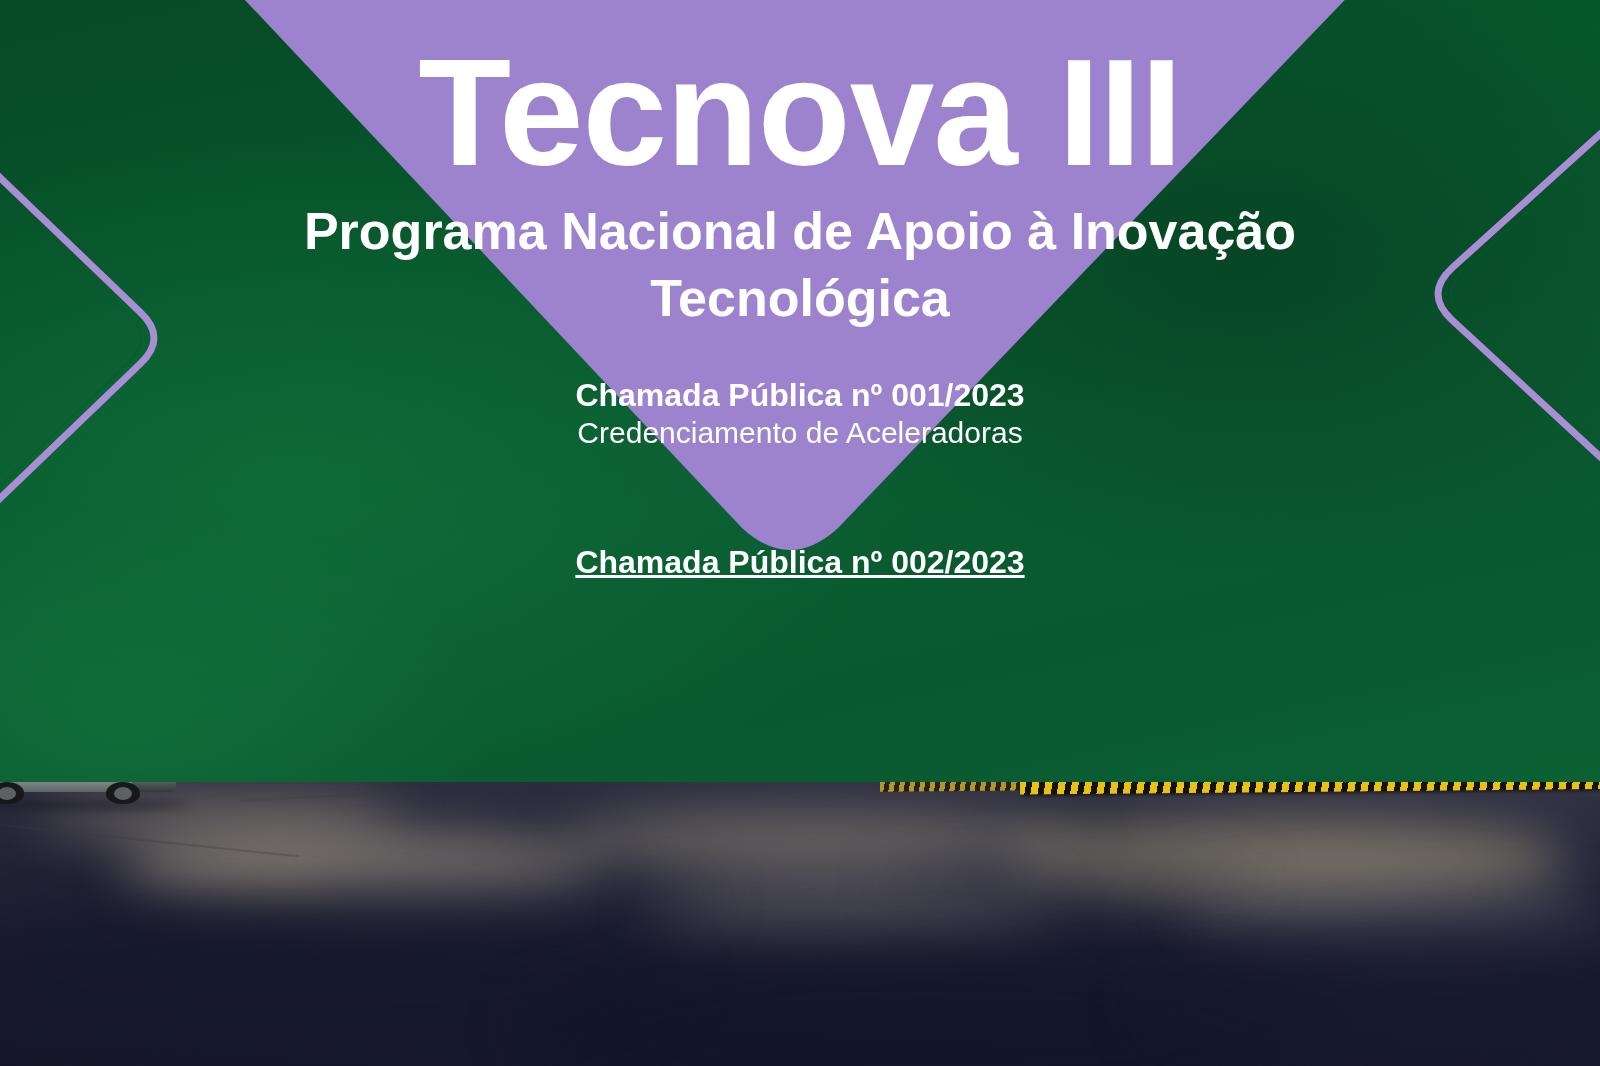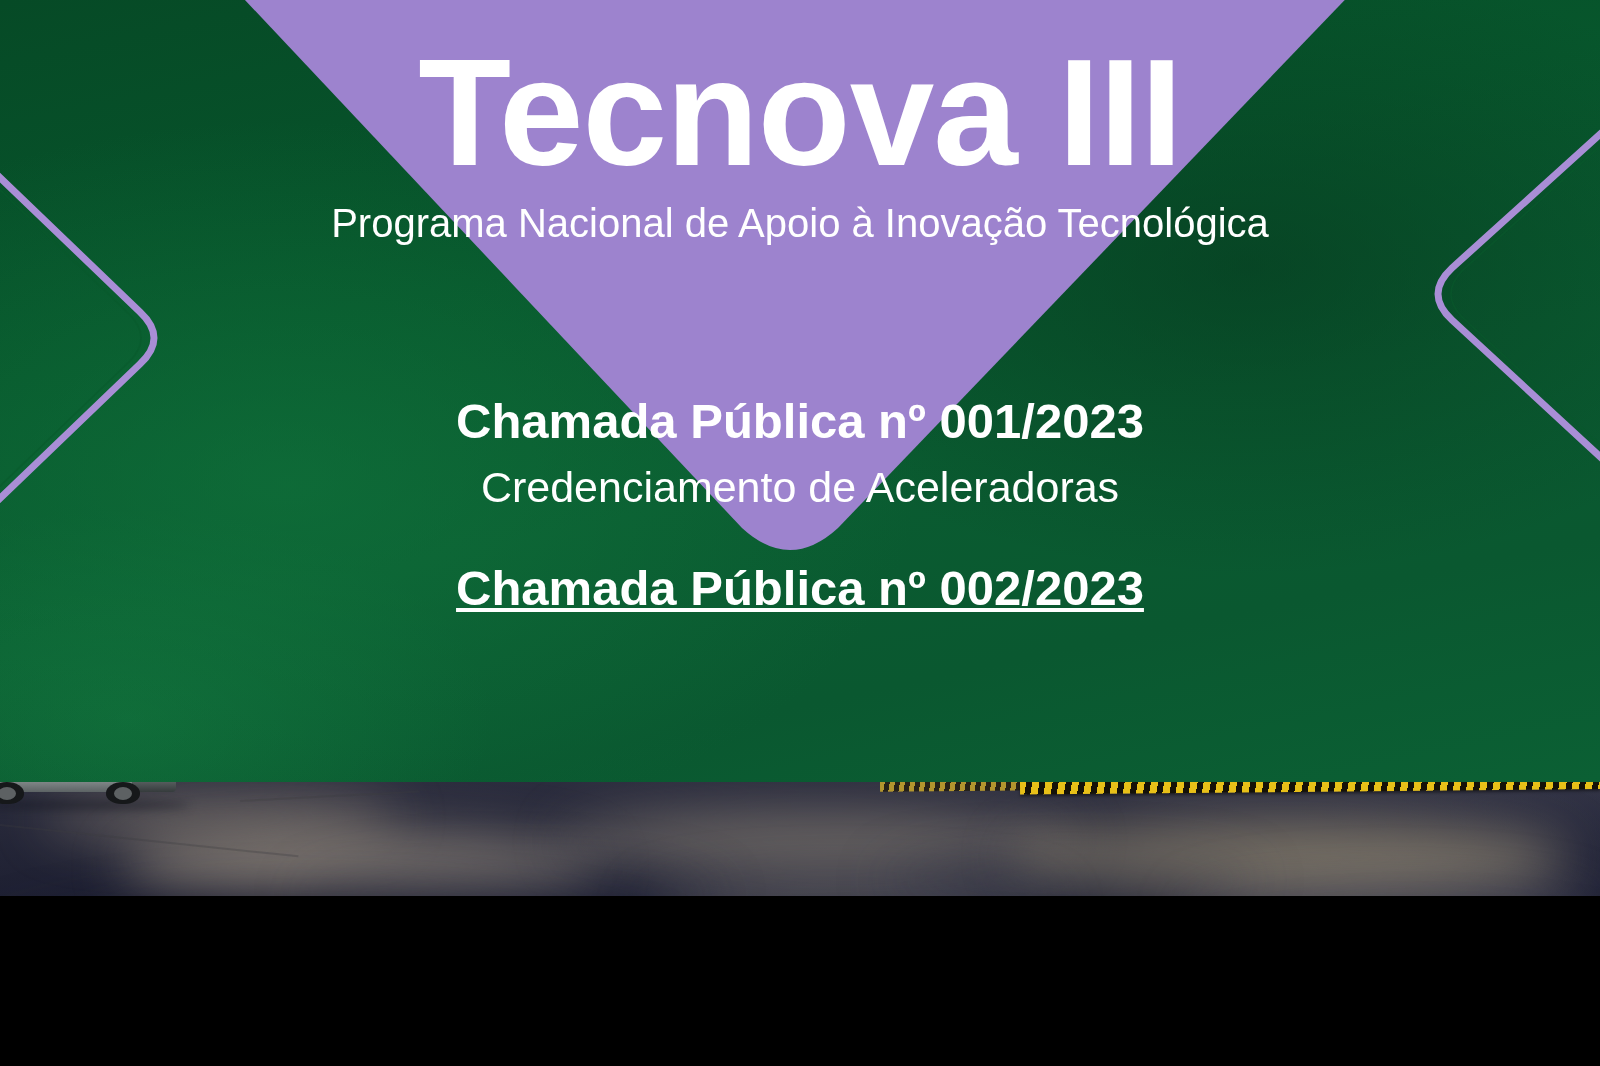--- a/index.html
+++ b/index.html
@@ -8,21 +8,21 @@
     padding: 0;
     background: #000;
   }
   body {
     font-family: "Liberation Sans", sans-serif;
   }
 
   #poster {
     position: relative;
     width: 1600px;
-    height: 896px;
+    height: 1066px;
     overflow: hidden;
     background: #d946ef;
   }
 
   
   .photo {
     position: absolute;
     left: 0; top: 0;
     width: 1600px;
     height: 1066px;
@@ -206,51 +206,50 @@
     line-height: 1.0;
     color: #ffffff;
     white-space: nowrap;
   }
 
   .title-sub {
     position: absolute;
     left: 200px;
     top: 198px;
     width: 1200px;
-    font-size: 40px;
-    font-weight: 400;
+    font-size: 52px;
+    font-weight: 700;
     line-height: 1.28;
     color: #ffffff;
   }
 
   .call-block-1 {
     position: absolute;
     left: 100px;
     top: 378px;
     width: 1400px;
   }
   .call-block-2 {
     position: absolute;
     left: 60px;
     top: 545px;
     width: 1480px;
     text-decoration: underline;
   }
 
   .call-title {
-    font-size: 49px;
+    font-size: 32px;
     font-weight: 700;
     line-height: 1.12;
     color: #ffffff;
     letter-spacing: 0px;
-    margin-top: 16px;
   }
   .call-desc {
-    margin-top: 12px;
-    font-size: 43px;
+    margin-top: 1px;
+    font-size: 30px;
     font-weight: 300;
     line-height: 1.22;
     color: #ffffff;
   }
 </style>
 </head>
 <body>
 
 <div id="poster">
 

